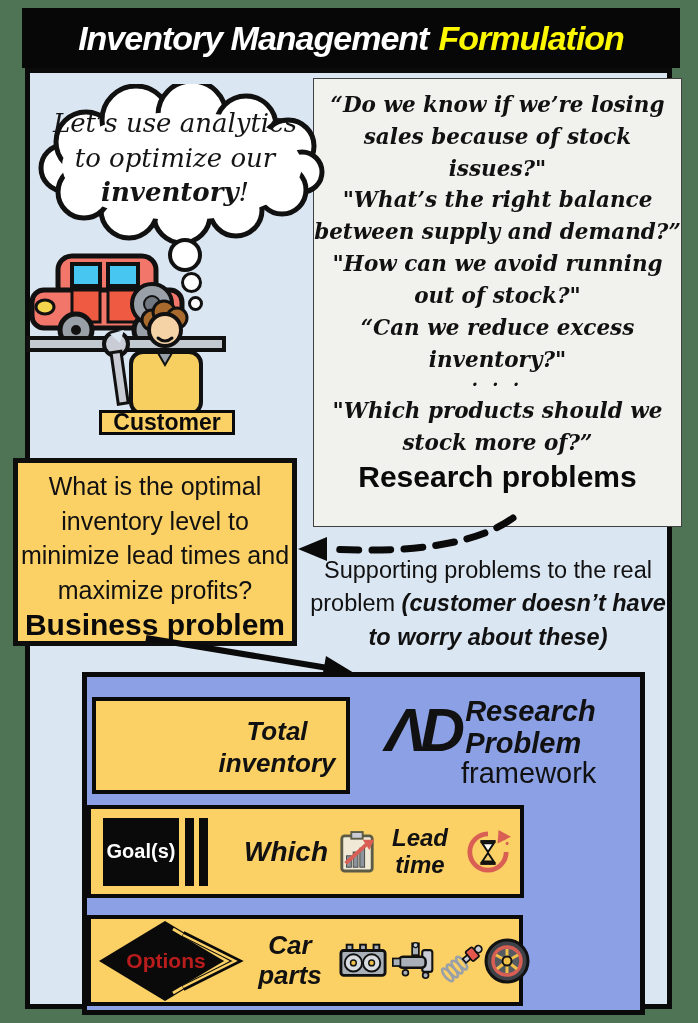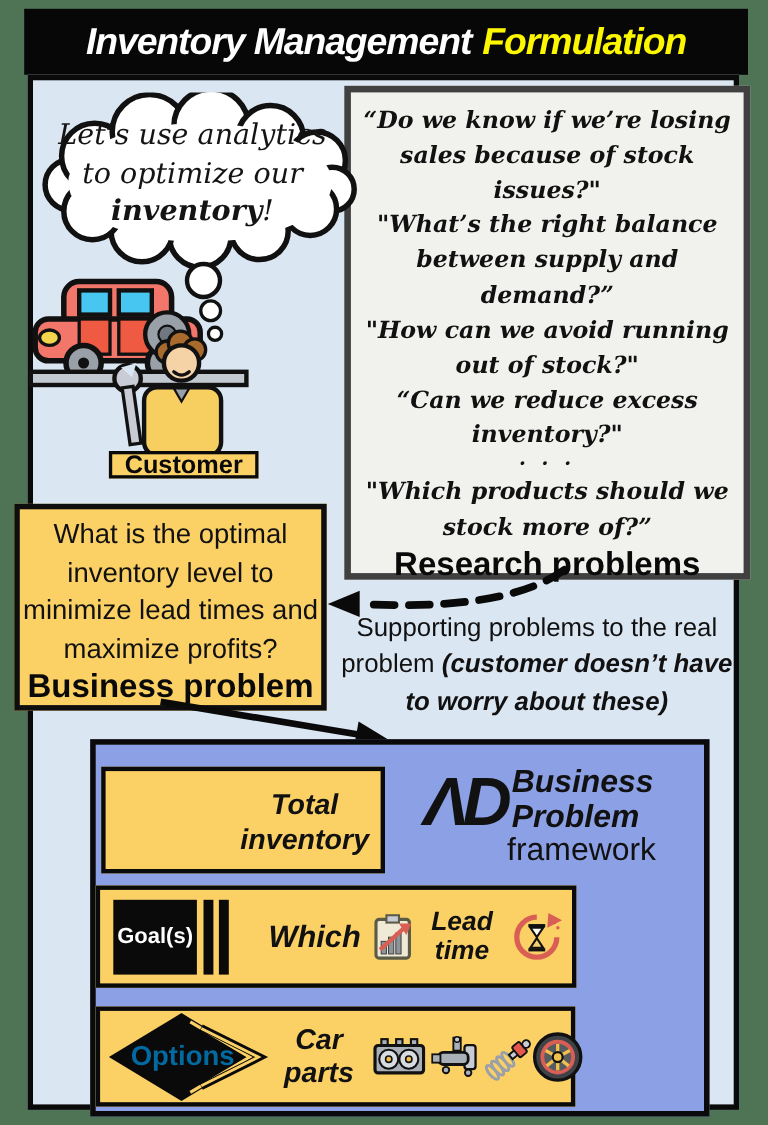--- a/index.html
+++ b/index.html
@@ -27,21 +27,21 @@
   .trail.t3{left:188px;top:296px;width:9px;height:9px;border-width:3px;}
 
   
   .customer-svg{position:absolute;left:28px;top:246px;width:212px;height:168px;overflow:visible;}
   .customer-label{position:absolute;left:99px;top:410px;width:136px;height:25px;background:#fbd065;
     border:3px solid #0a0a0a;box-sizing:border-box;display:flex;align-items:center;justify-content:center;
     font-weight:bold;font-size:23px;color:#0a0a0a;}
 
   
   .research-box{position:absolute;left:313px;top:78px;width:369px;height:449px;background:#f1f1ee;
-    border:6px solid #404040;box-sizing:border-box;padding-top:10px;text-align:center;}
+    border:1px solid #404040;box-sizing:border-box;padding-top:10px;text-align:center;}
   .rq{font-family:"DejaVu Serif",serif;font-style:italic;font-weight:bold;font-size:21.5px;
     line-height:1.48;color:#111;}
   .rq.dots{font-size:18px;line-height:1.1;letter-spacing:4px;}
   .research-label{font-weight:bold;font-size:30px;color:#0a0a0a;margin-top:2px;line-height:1.05;}
 
   
   .business-box{position:absolute;left:13px;top:458px;width:284px;height:188px;background:#fbd065;
     border:5px solid #0e0e0e;box-sizing:border-box;text-align:center;padding-top:6px;}
   .business-q{font-size:25px;line-height:1.38;color:#111;}
   .business-label{font-weight:bold;font-size:30px;color:#0a0a0a;margin-top:1px;}
@@ -83,21 +83,21 @@
   .goal-bar{width:9px;height:68px;background:#0a0a0a;flex:none;}
   .b1{margin-left:6px;} .b2{margin-left:5px;}
   .goal-v1{margin-left:36px;font-weight:bold;font-style:italic;font-size:28px;color:#111;flex:none;}
   .goal-v2{margin-left:10px;width:68px;text-align:center;font-weight:bold;font-style:italic;
     font-size:24px;line-height:1.1;color:#111;flex:none;}
   .icon{flex:none;}
 
   .opt-tag{position:relative;width:140px;height:80px;flex:none;}
   .opt-tag svg{position:absolute;left:0;top:0;overflow:visible;}
   .opt-tag span{position:absolute;left:12px;top:0;width:110px;height:80px;display:flex;align-items:center;
-    justify-content:center;color:#0369a1;font-weight:bold;font-size:25px;}
+    justify-content:center;color:#b91c1c;font-weight:bold;font-size:21px;}
   .opt-value{margin-left:8px;width:86px;text-align:center;font-weight:bold;font-style:italic;
     font-size:26px;line-height:1.15;color:#111;flex:none;}
   .opt-icons{display:flex;align-items:center;margin-left:6px;gap:5px;}
 </style>
 </head>
 <body>
 
 <div class="stage">
 
   <div class="header">
@@ -206,21 +206,21 @@
   <div class="framework">
 
     <div class="fw-row row-resource">
       <div class="res-value">Total inventory</div>
     </div>
 
     <div class="brand">
       <div class="brand-top">
         <div class="brand-logo">ΛD</div>
         <div class="brand-stack">
-          <div>Business</div>
+          <div>Research</div>
           <div>Problem</div>
         </div>
       </div>
       <div class="brand-sub">framework</div>
     </div>
 
     <div class="fw-row row-goals">
       <div class="goal-tag">Goal(s)</div>
       <div class="goal-bar b1"></div>
       <div class="goal-bar b2"></div>

